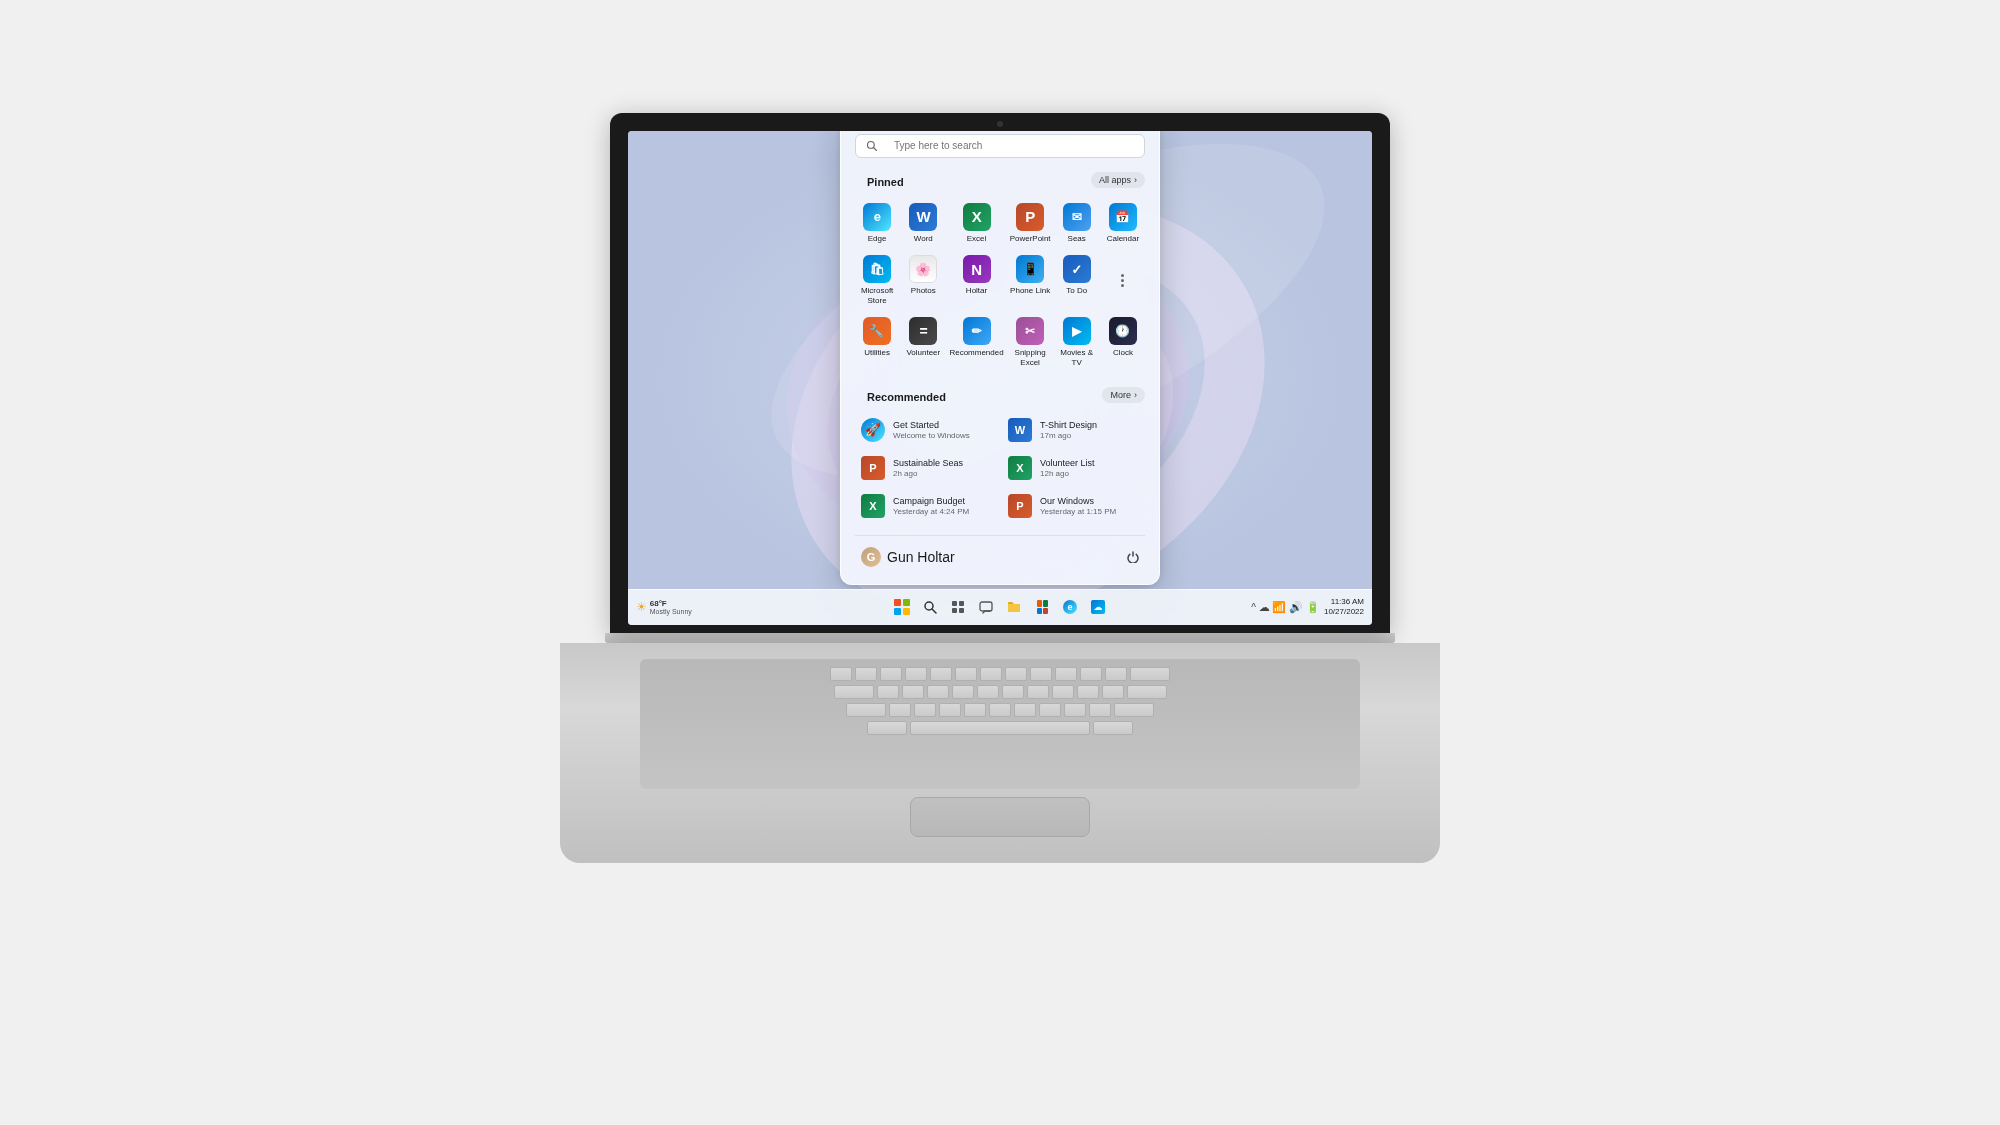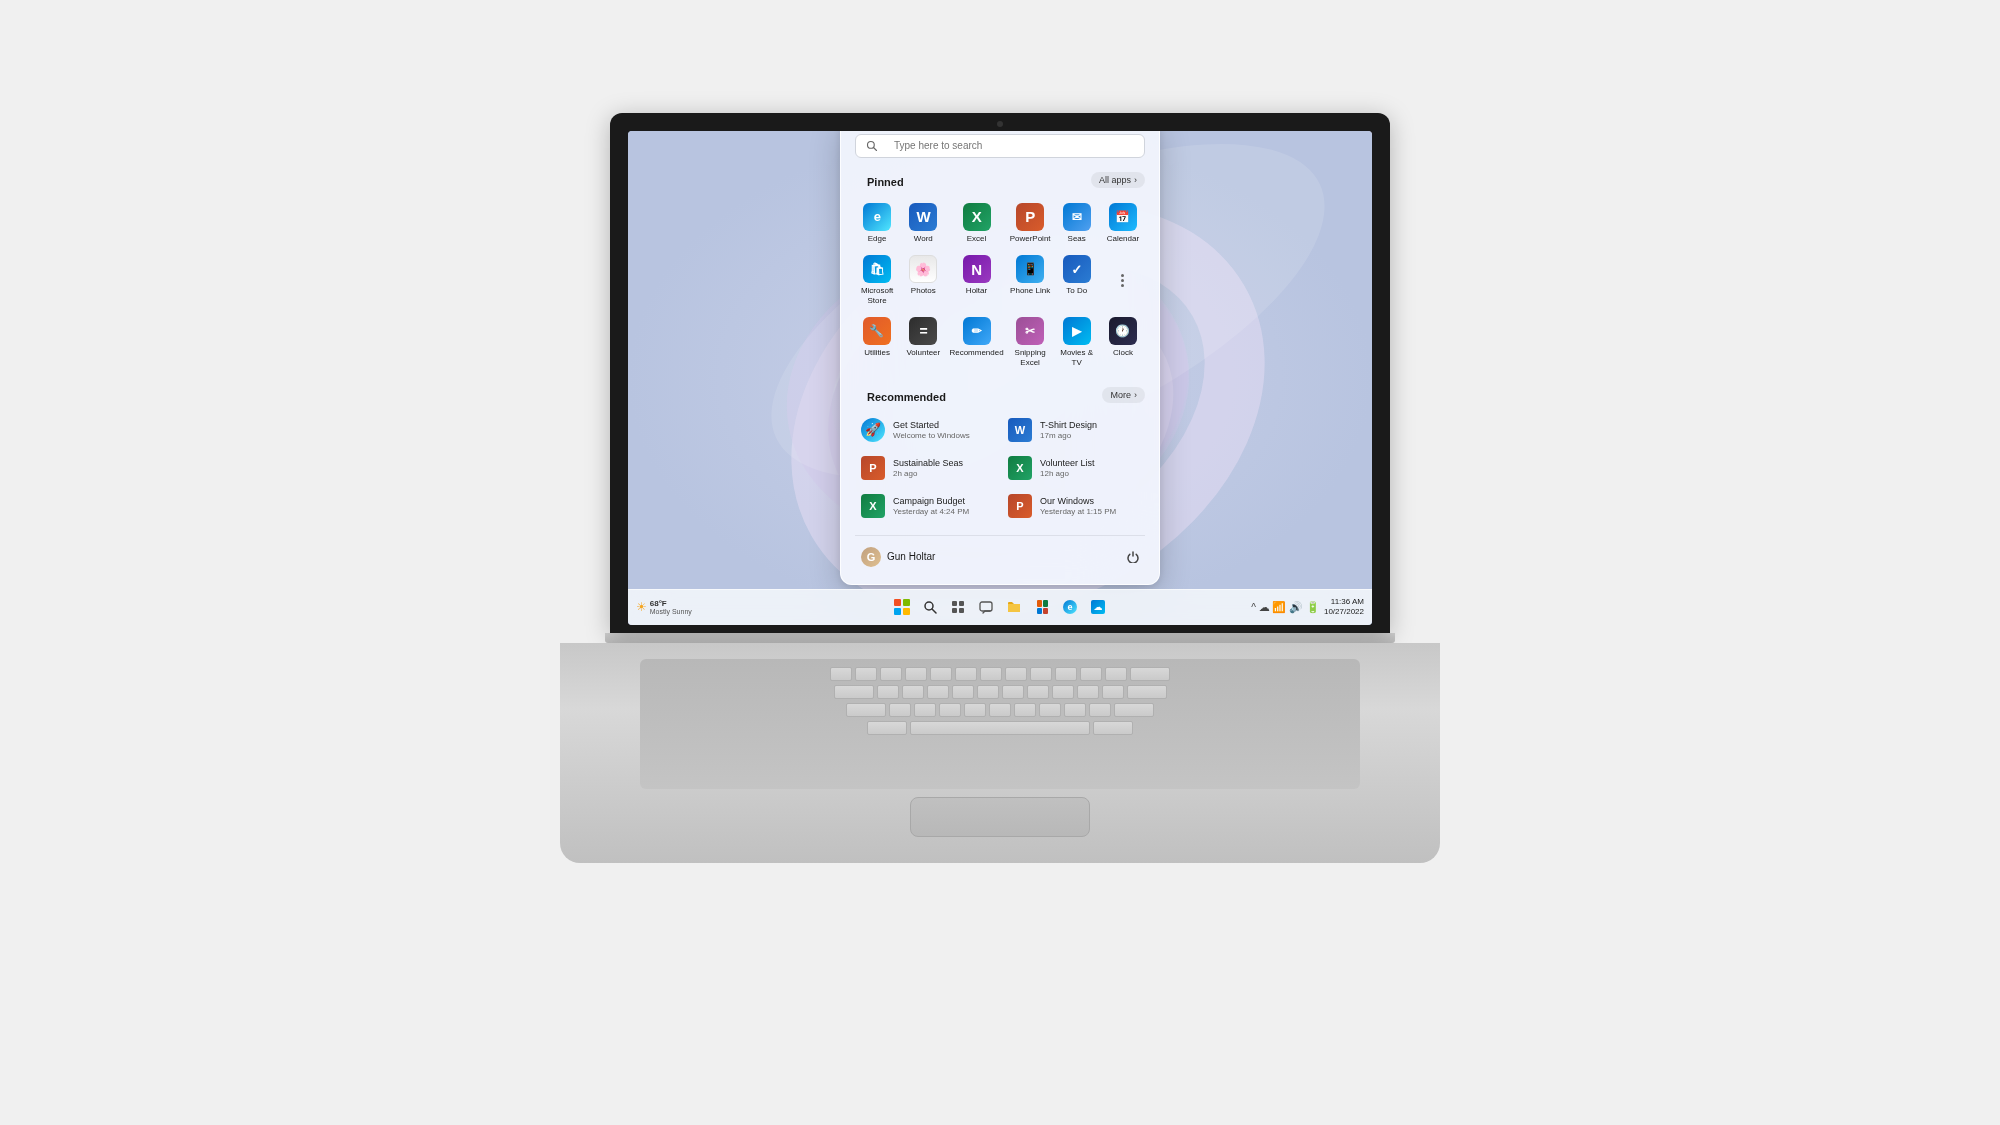--- a/index.html
+++ b/index.html
@@ -360,21 +360,21 @@
       background: linear-gradient(135deg, #c0a080, #e0c090);
       display: flex;
       align-items: center;
       justify-content: center;
       font-size: 10px;
       color: #fff;
       overflow: hidden;
     }
 
     .user-name {
-      font-size: 10px;
+      font-size: 14px;
       color: #1a1a1a;
       font-weight: 500;
     }
 
     .power-btn {
       width: 24px;
       height: 24px;
       border-radius: 50%;
       border: none;
       background: transparent;

